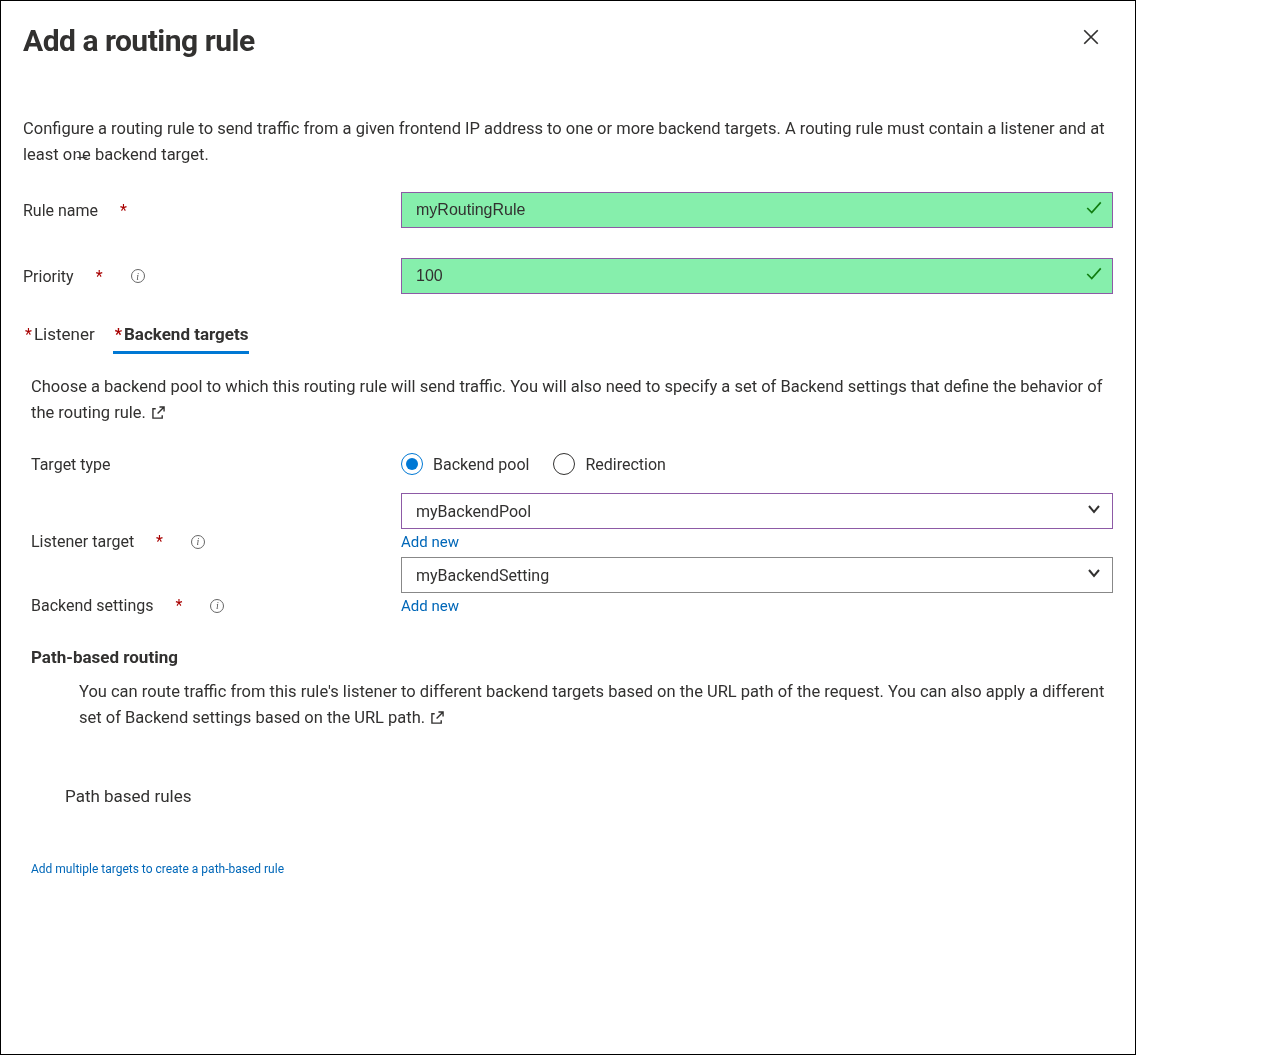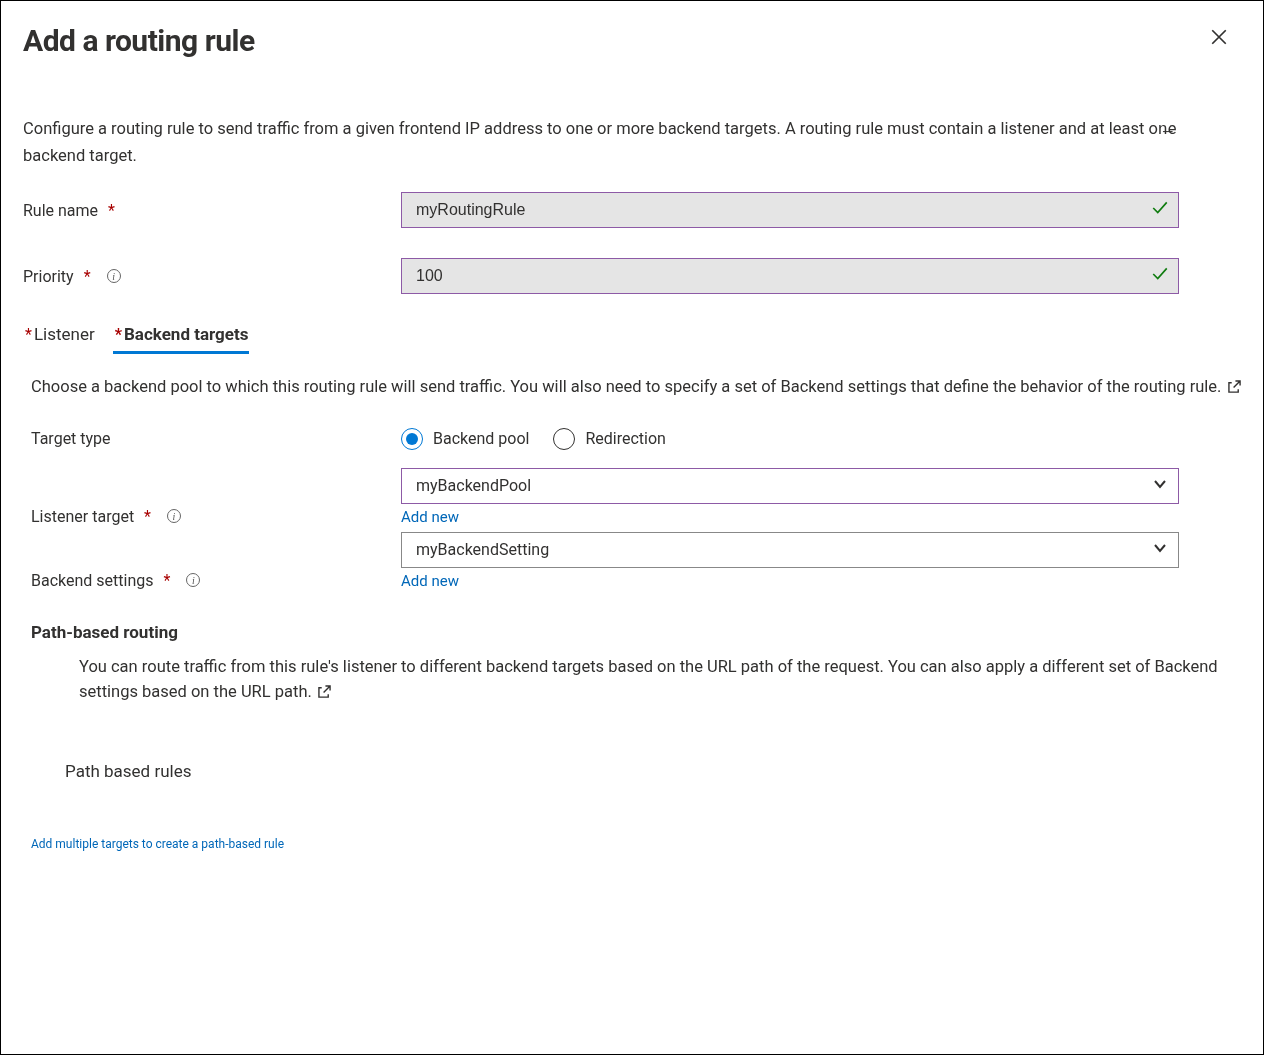--- a/index.html
+++ b/index.html
@@ -4,21 +4,21 @@
 <style>
   * { box-sizing: border-box; }
   html, body {
     margin: 0; padding: 0;
     font-family: "Segoe UI", -apple-system, BlinkMacSystemFont, Roboto, Arial, sans-serif;
     color: #323130;
     background: #fff;
     font-size: 15px;
   }
   .panel {
-    width: 1264px;
+    width: 1136px;
     height: 1055px;
     border: 1.5px solid #000;
     padding: 18px 22px 22px 22px;
     position: relative;
   }
   .header {
     display: flex;
     align-items: flex-start;
     justify-content: space-between;
   }
@@ -49,21 +49,21 @@
     display: flex;
     align-items: center;
     margin-top: 24px;
   }
   .label-col {
     width: 378px;
     font-size: 16px;
     color: #323130;
     display: flex;
     align-items: center;
-    gap: 8px;
+    gap: 20px;
   }
   .label-col.shifted { padding-left:8px; }
   .req { color: #a80000; margin-left: 2px; margin-right:2px;}
   .info-icon {
     width: 14px; height: 14px;
     border: 1px solid #666;
     border-radius: 50%;
     display: inline-flex;
     align-items: center; justify-content: center;
     font-size: 10px;
@@ -77,21 +77,21 @@
     max-width: 778px;
   }
   .tbox {
     width: 100%;
     height: 36px;
     border: 1px solid #8d5aa6;
     padding: 0 34px 0 14px;
     font-size: 16px;
     color: #323130;
     position: relative;
-    background:#e5e5e5;
+    background:#86efac;
   }
   .tbox-wrap {
     position: relative;
     width: 100%;
   }
   .check {
     position: absolute;
     right: 10px; top: 50%;
     transform: translateY(-50%);
     color: #107c10;

